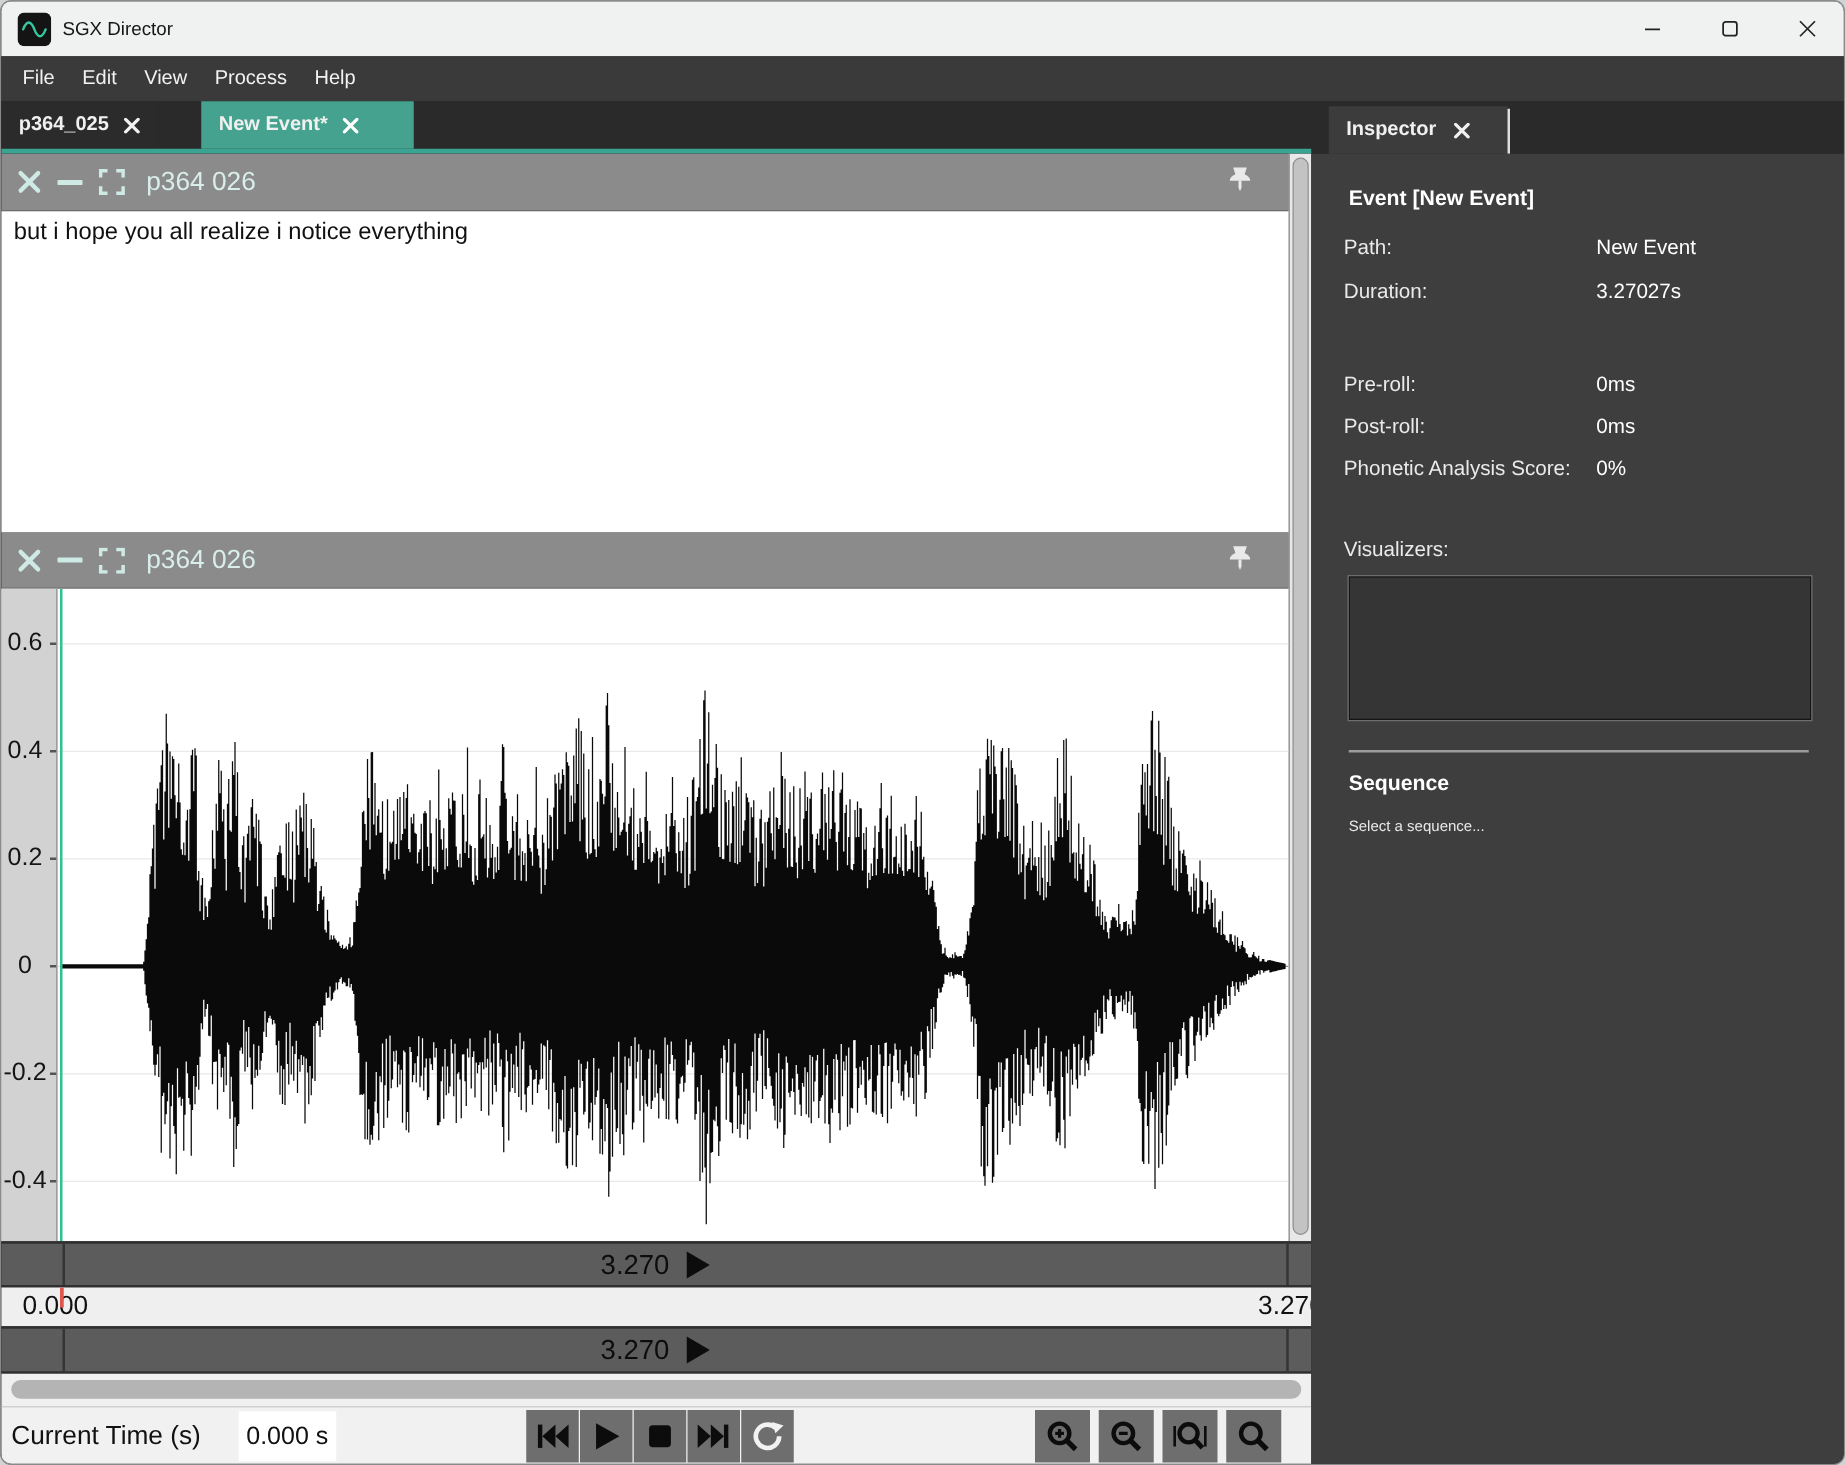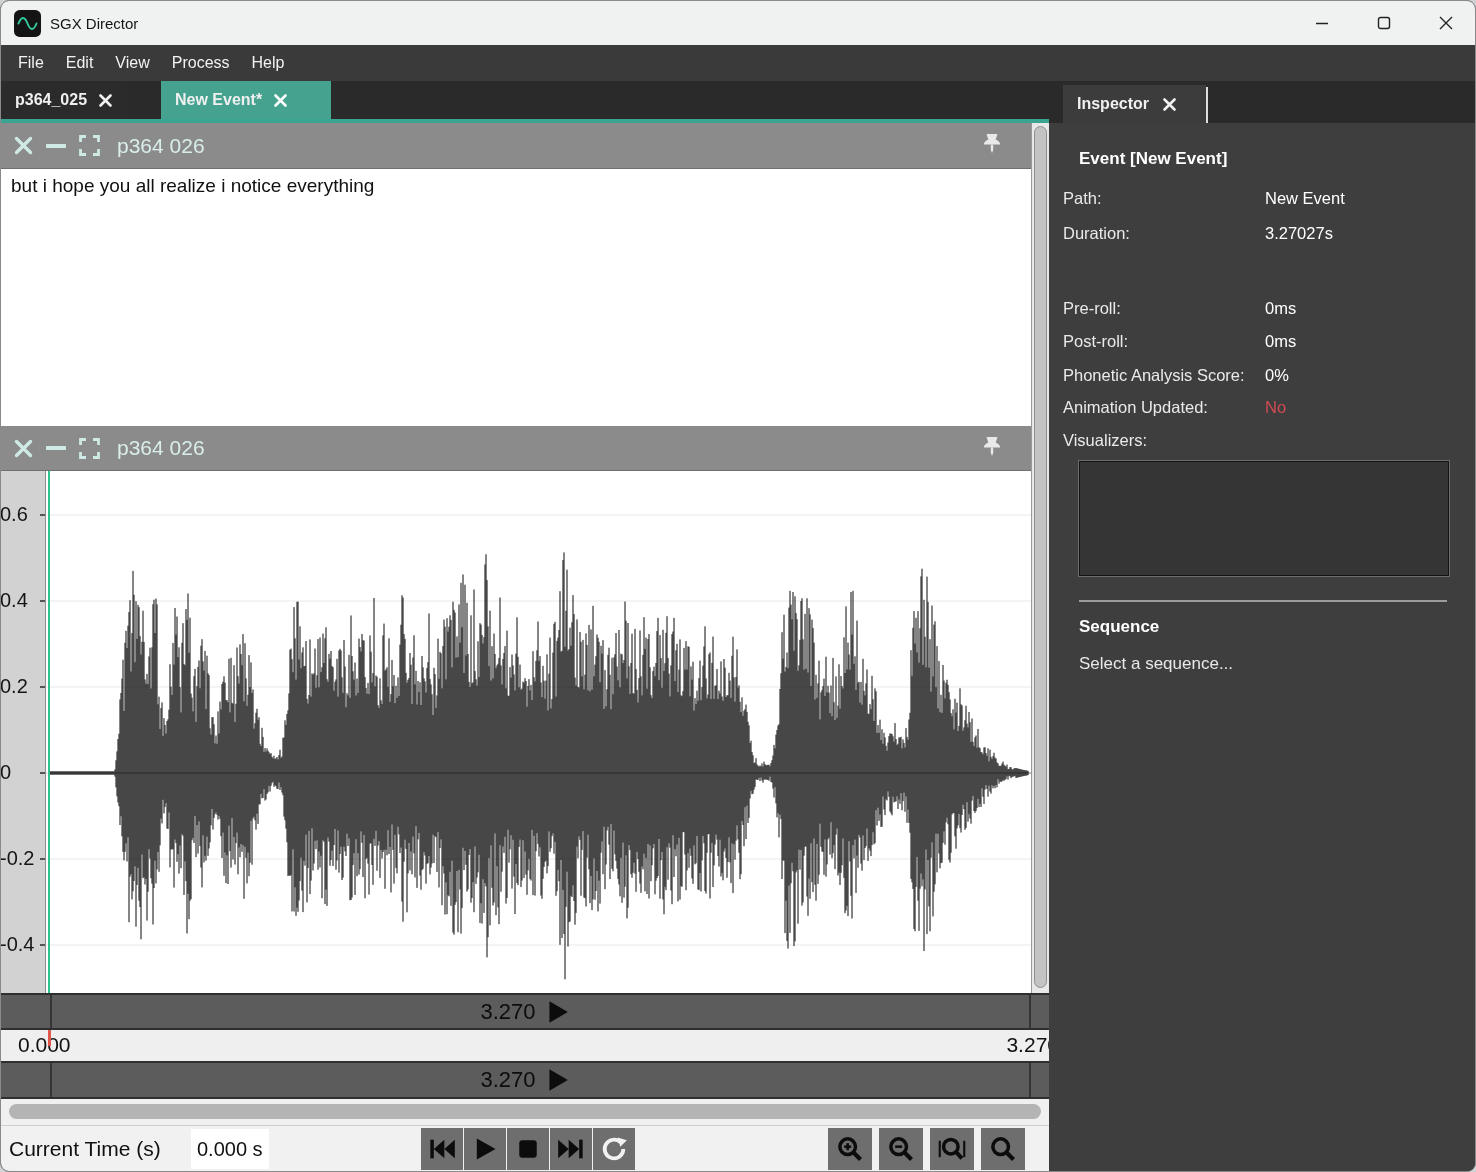--- a/index.html
+++ b/index.html
@@ -25,21 +25,21 @@
   
   .document{position:absolute;left:0;top:122px;width:1048px;height:1050px;background:#2b2b2b;}
   .panel-header{position:absolute;left:0;width:1030px;height:46px;background:#8b8b8b;display:flex;align-items:center;box-sizing:border-box;border-bottom:1px solid #6f6f6f;}
   .ph-btn{background:transparent;border:none;padding:0;margin:0 0 0 11px;width:22px;height:22px;display:flex;align-items:center;justify-content:center;cursor:pointer;}
   .ph-title{margin-left:17px;font-size:21px;color:#d9eeea;}
   .ph-pin{position:absolute;right:28px;top:10px;width:22px;height:26px;cursor:pointer;}
   .panel-body-text{position:absolute;left:0;top:46px;width:1030px;height:257px;background:#ffffff;box-sizing:border-box;padding:6px 10px;font-size:19px;color:#111;cursor:text;}
   
   .wave-wrap{position:absolute;left:0;top:348px;width:1030px;height:522px;background:#ffffff;}
   .wave-axis{position:absolute;left:0;top:0;width:45px;height:522px;background:#d2d2d2;border-right:1px solid #8f8f8f;box-sizing:border-box;}
-  .wave-axis .ylab{position:absolute;right:5px;width:40px;text-align:left;font-size:20px;color:#151515;line-height:22px;}
+  .wave-axis .ylab{position:absolute;right:5px;width:40px;text-align:center;font-size:20px;color:#151515;line-height:22px;}
   .wave-axis .ytick{position:absolute;right:0;width:5px;height:2px;background:#555;}
   .wave-svg{position:absolute;left:45px;top:0;}
   
   .vscroll{position:absolute;left:1030px;top:0;width:18px;height:870px;background:#e8e8e8;border-left:1px solid #9a9a9a;box-sizing:border-box;cursor:pointer;}
   .vscroll .thumb{position:absolute;left:2px;top:3px;width:13px;height:862px;background:#c3c3c3;border:1px solid #8e8e8e;border-radius:8px;box-sizing:border-box;}
   
   .slider-row{position:absolute;left:0;width:1048px;background:#5c5c5c;border-top:2px solid #2f2f2f;border-bottom:2px solid #2f2f2f;box-sizing:border-box;cursor:pointer;}
   .slider-row .slider-center{position:absolute;left:0;top:0;width:100%;height:100%;display:flex;align-items:center;justify-content:center;gap:8px;}
   .slider-val{font-size:22px;color:#0c0c0c;}
   .slider-handle{position:absolute;top:0;width:2px;height:100%;background:#353535;}
@@ -52,29 +52,29 @@
   .hscroll{position:absolute;left:0;width:1048px;height:26px;background:#f0f0f0;cursor:pointer;}
   .hscroll .thumb{position:absolute;left:8px;top:5px;width:1032px;height:15px;background:#b4b4b4;border-radius:8px;}
   
   .controlbar{position:absolute;left:0;width:1048px;height:48px;background:#f1f1f1;border-top:1px solid #cfcfcf;box-sizing:border-box;}
   .ct-label{position:absolute;left:8px;top:11px;font-size:21px;color:#111;}
   .ct-value{position:absolute;left:190px;top:3px;width:78px;height:40px;background:#ffffff;font-size:20px;color:#111;display:flex;align-items:center;padding-left:6px;box-sizing:border-box;cursor:text;}
   .tbtn{position:absolute;top:2px;width:42px;height:42px;background:#6e6e6e;border:none;padding:0;display:flex;align-items:center;justify-content:center;cursor:pointer;}
   
   .inspector{position:absolute;left:1048px;top:122px;width:428px;height:1050px;background:#3e3e3e;}
   .insp-title{position:absolute;left:30px;top:26px;font-size:17px;font-weight:bold;color:#ffffff;}
-  .insp-row{position:absolute;left:14px;width:370px;display:flex;}
+  .insp-row{position:absolute;left:26px;width:370px;display:flex;}
   .insp-label{width:202px;font-size:16.5px;color:#eaeaea;flex:none;}
   .insp-value{font-size:16.5px;color:#ffffff;}
   .insp-value.red{color:#d14b52;}
   .insp-input{position:absolute;left:230px;top:-8px;width:168px;height:28px;background:#3a3a3a;border:1px solid #9b9b9b;color:#ffffff;font-size:16.5px;padding-left:8px;box-sizing:border-box;font-family:"Liberation Sans","DejaVu Sans",sans-serif;}
   .visual-box{position:absolute;left:30px;top:338px;width:368px;height:113px;background:#353535;border:1px solid #141414;outline:1px solid #6d6d6d;cursor:pointer;}
   .insp-divider{position:absolute;left:30px;top:477px;width:368px;height:2px;background:#9c9c9c;}
   .seq-title{position:absolute;left:30px;top:494px;font-size:17px;font-weight:bold;color:#ffffff;}
-  .seq-placeholder{position:absolute;left:30px;top:531px;font-size:17px;color:#e8e8e8;}
+  .seq-placeholder{position:absolute;left:30px;top:531px;font-size:12px;color:#e8e8e8;}
 </style>
 </head>
 <body>
 
 <div class="window">
 
   <div class="titlebar">
     <svg class="app-icon" viewBox="0 0 24 24">
       <rect x="0" y="0" width="24" height="24" rx="5" fill="#141414"></rect>
       <path d="M4 12c2.5-6.5 5.5-6.5 8 0s5.5 6.5 8 0" stroke="#35c9a0" stroke-width="1.7" fill="none" stroke-linecap="round"></path>
@@ -333,24 +333,20 @@
       <span class="insp-value">0ms</span>
     </div>
     <div class="insp-row" style="top:209px;">
       <span class="insp-label">Post-roll:</span>
       <span class="insp-value">0ms</span>
     </div>
     <div class="insp-row" style="top:243px;">
       <span class="insp-label">Phonetic Analysis Score:</span>
       <span class="insp-value">0%</span>
     </div>
-    <div class="insp-row" style="top:275px;">
-      <span class="insp-label">Animation Updated:</span>
-      <span class="insp-value red">No</span>
-    </div>
     <div class="insp-row" style="top:308px;">
       <span class="insp-label">Visualizers:</span>
     </div>
     <div class="visual-box"></div>
     <div class="insp-divider"></div>
     <div class="seq-title">Sequence</div>
     <div class="seq-placeholder">Select a sequence...</div>
   </div>
 
 </div>

